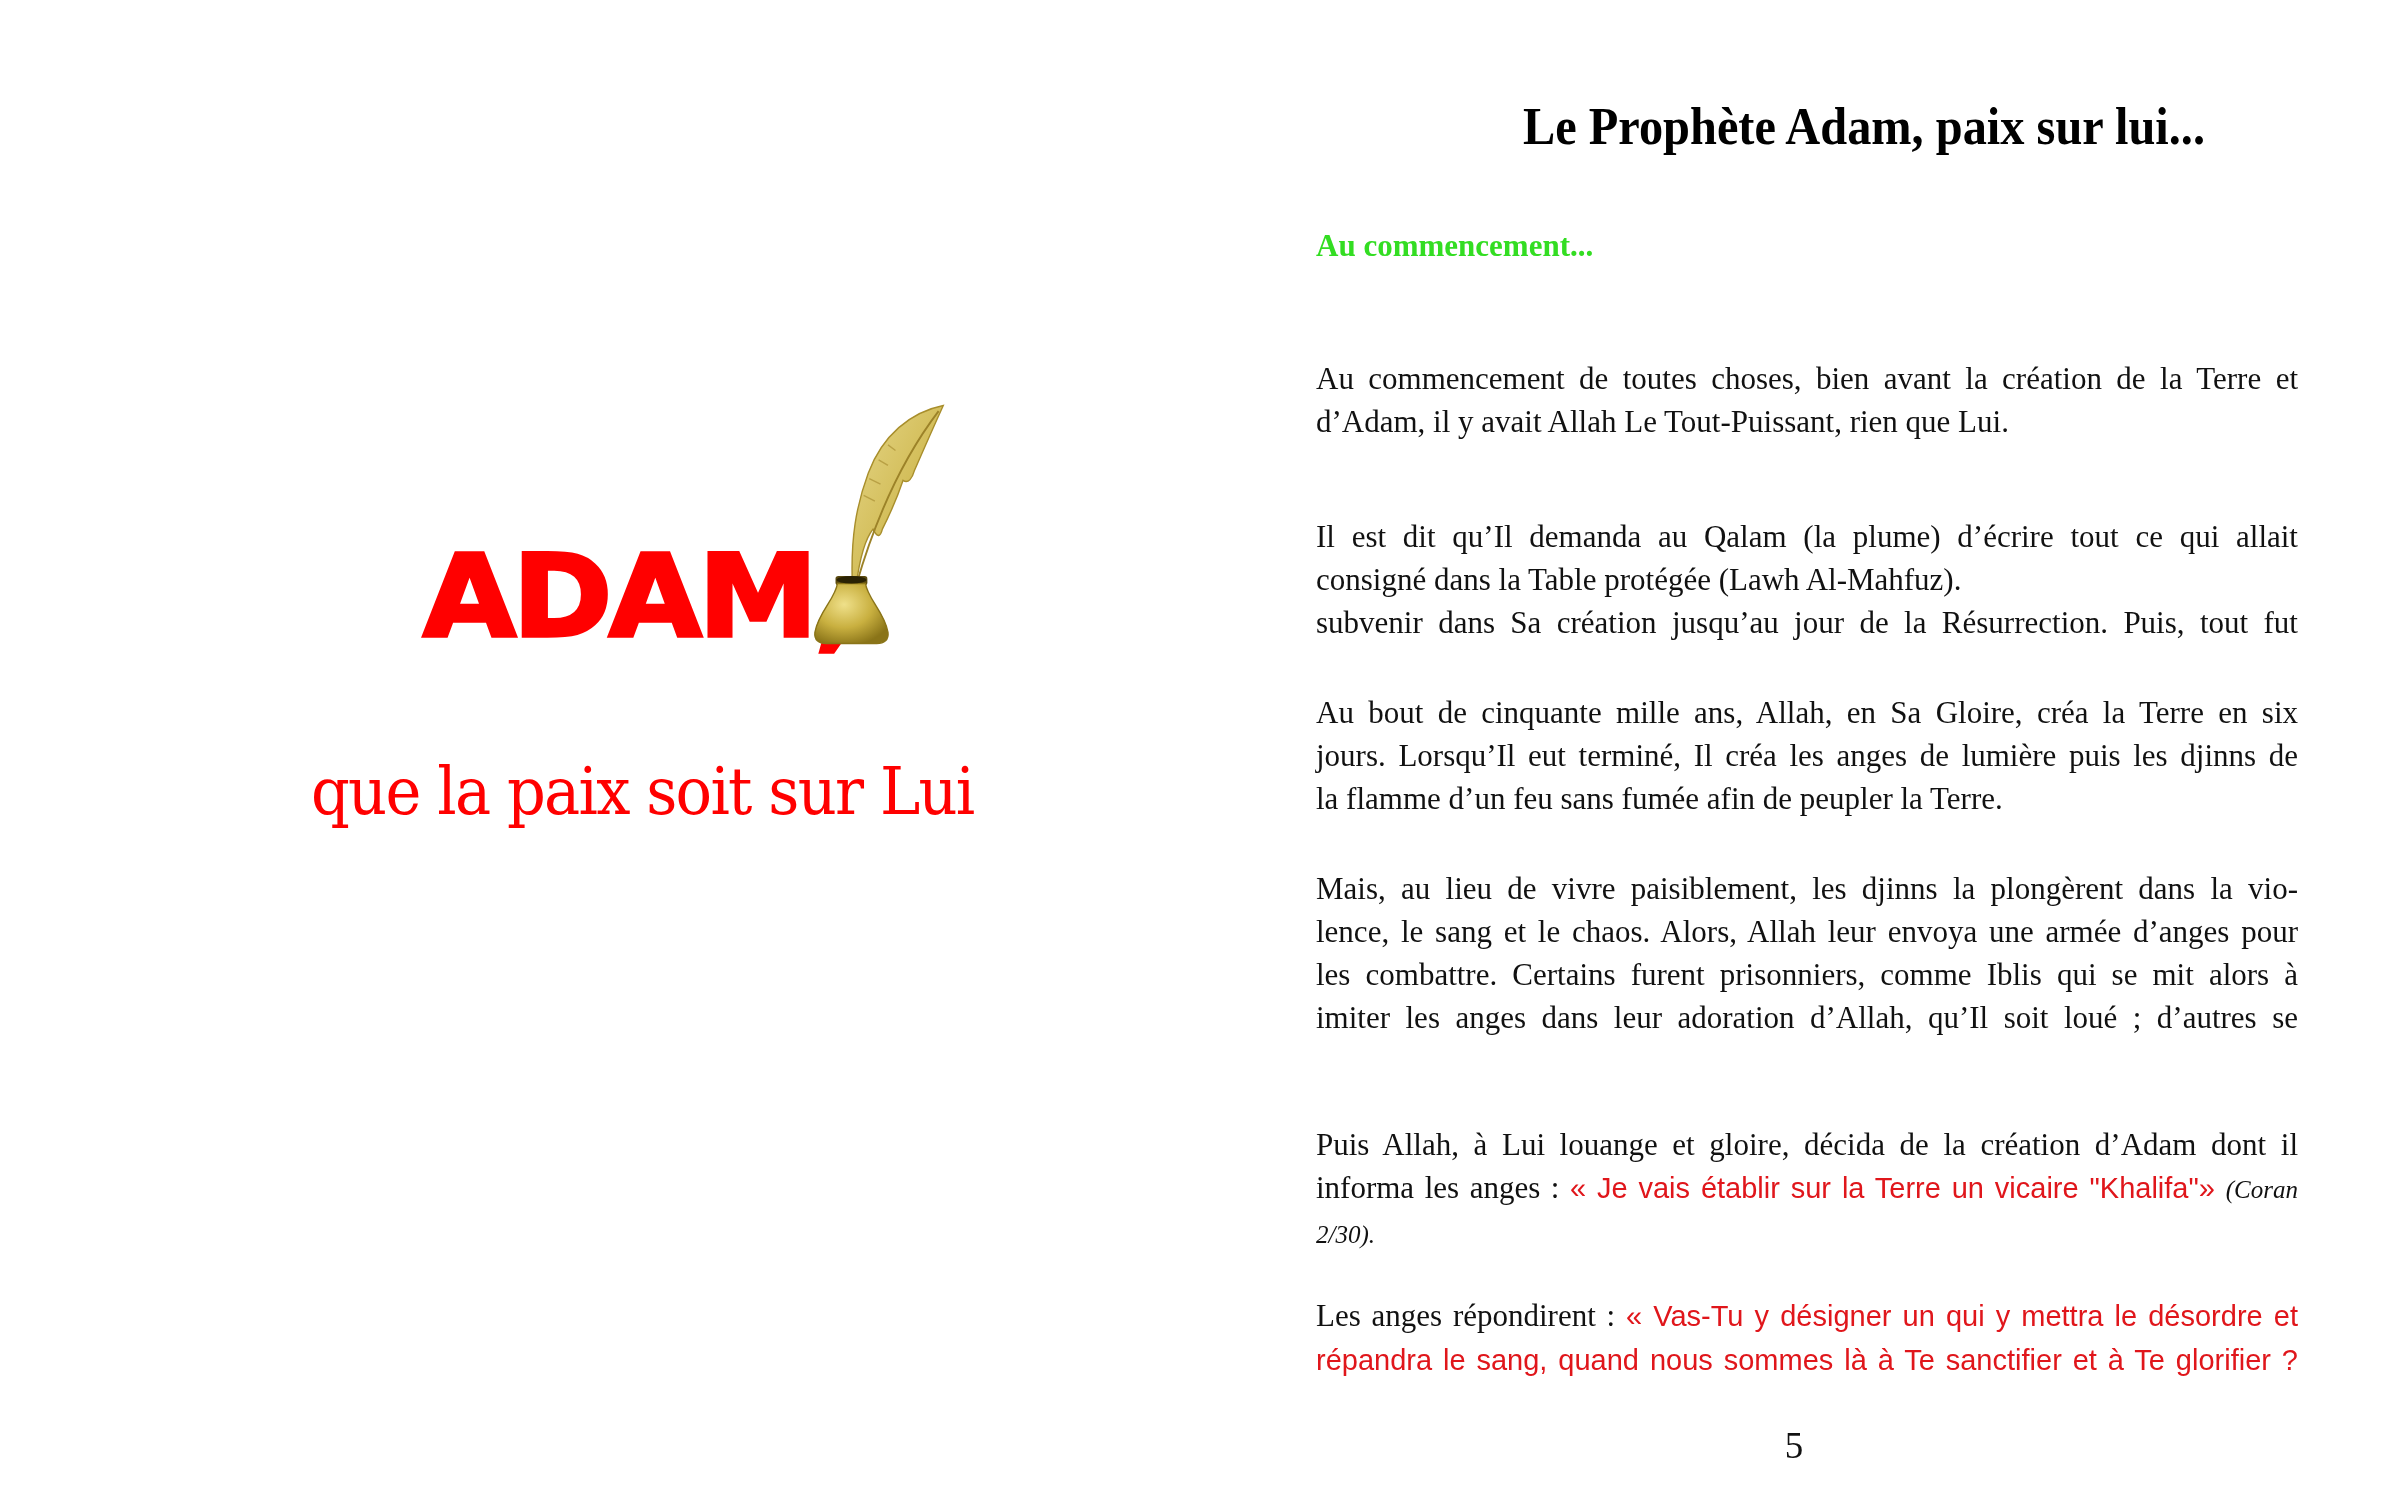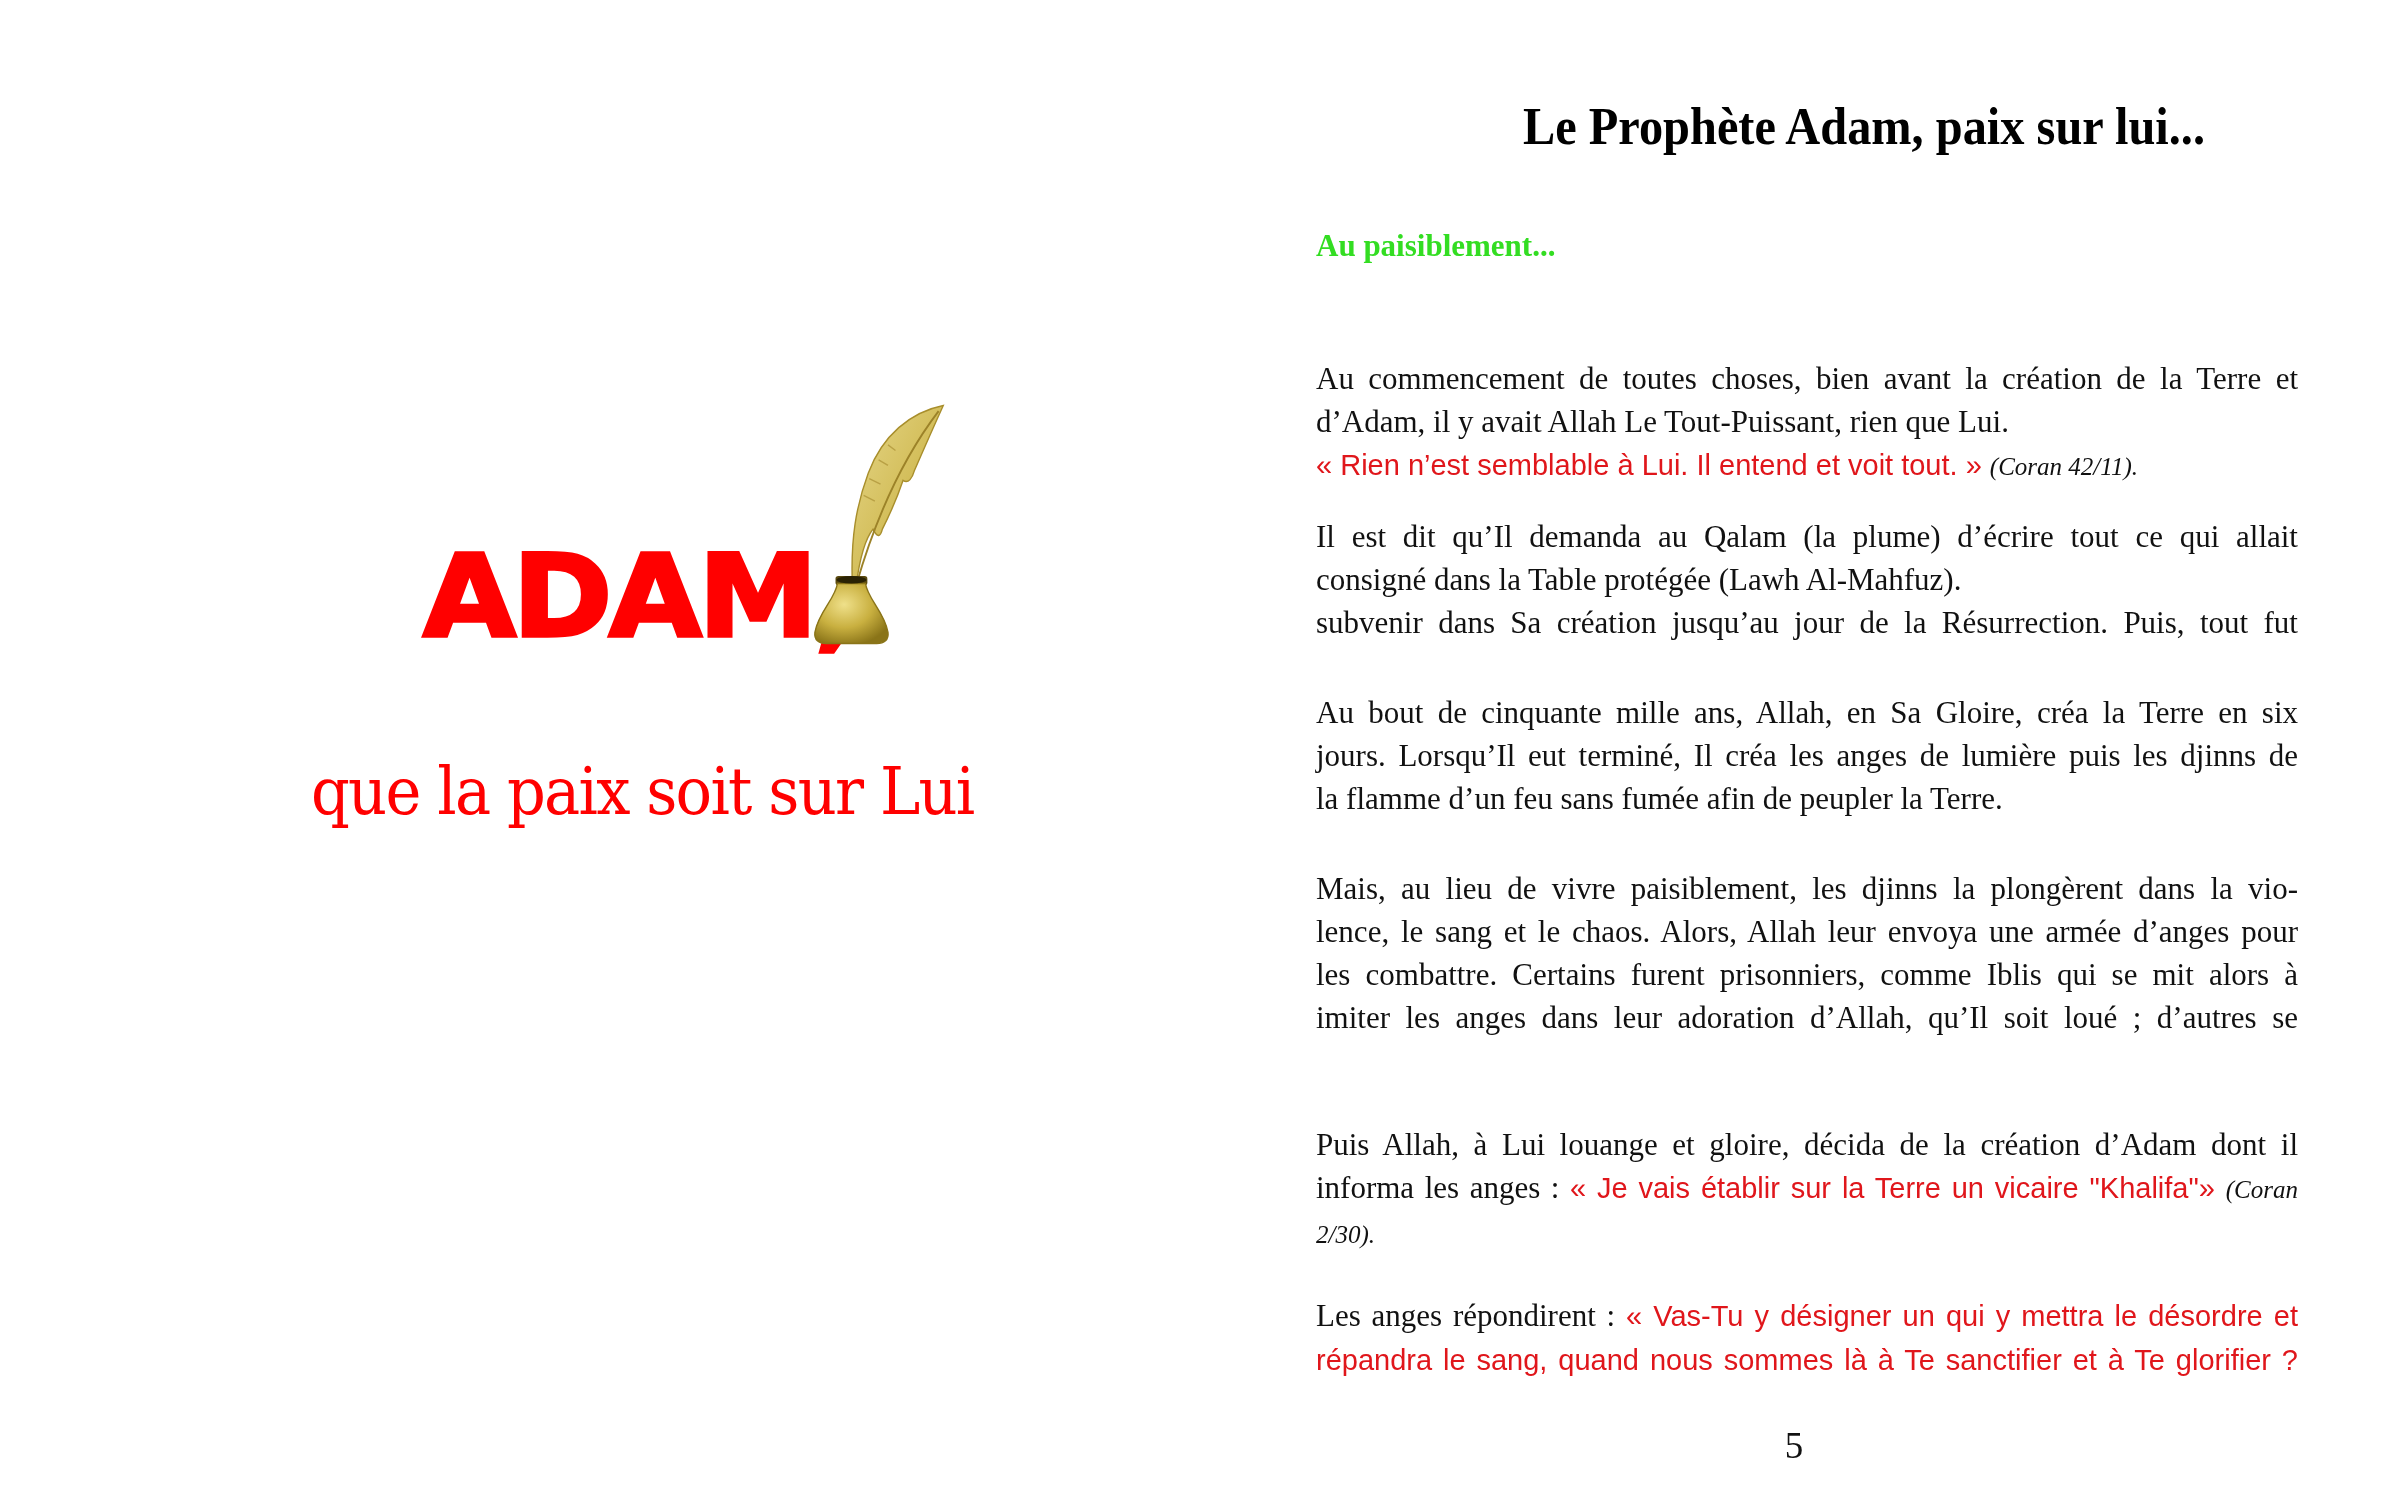--- a/index.html
+++ b/index.html
@@ -182,28 +182,27 @@
         <rect x="40" y="190" width="34" height="10" rx="3" fill="#5a4a10"></rect>
         <path d="M42 198 L72 198 C74 214, 92 228, 96 250 C97 258, 92 262, 84 262 L30 262 C22 262, 17 258, 18 250 C22 228, 40 214, 42 198 Z" fill="url(#inkGrad)" stroke="#8a7418" stroke-width="1.5"></path>
         <ellipse cx="57" cy="194" rx="16" ry="4" fill="#2a2204"></ellipse>
       </svg>
     </div>
     <div class="cover-subtitle">que la paix soit sur Lui</div>
   </section>
 
   <section class="page page-right">
     <h1 class="chapter-title" style="margin:0;">Le Prophète Adam, paix sur lui...</h1>
-    <h2 class="section-heading" style="margin:0;">Au paisiblement...</h2>
+    <h2 class="section-heading" style="margin:0;">Au commencement...</h2>
 
     <div class="body-column" style="top:0;">
 
       <div class="para" style="top:357px;">
         <span class="line">Au commencement de toutes choses, bien avant la création de la Terre et</span>
         <span class="line last">d’Adam, il y avait Allah Le Tout-Puissant, rien que Lui.</span>
-        <span class="line last"><span class="red-quote"> « Rien n’est semblable à Lui. Il entend et voit tout. » </span><span class="citation">(Coran 42/11).</span></span>
       </div>
 
       <div class="para" style="top:515px;">
         <span class="line">Il est dit qu’Il demanda au Qalam (la plume) d’écrire tout ce qui allait</span>
         <span class="line last">consigné dans la Table protégée (Lawh Al-Mahfuz).</span>
         <span class="line">subvenir dans Sa création jusqu’au jour de la Résurrection. Puis, tout fut</span>
       </div>
 
       <div class="para" style="top:691px;">
         <span class="line">Au bout de cinquante mille ans, Allah, en Sa Gloire, créa la Terre en six</span>

